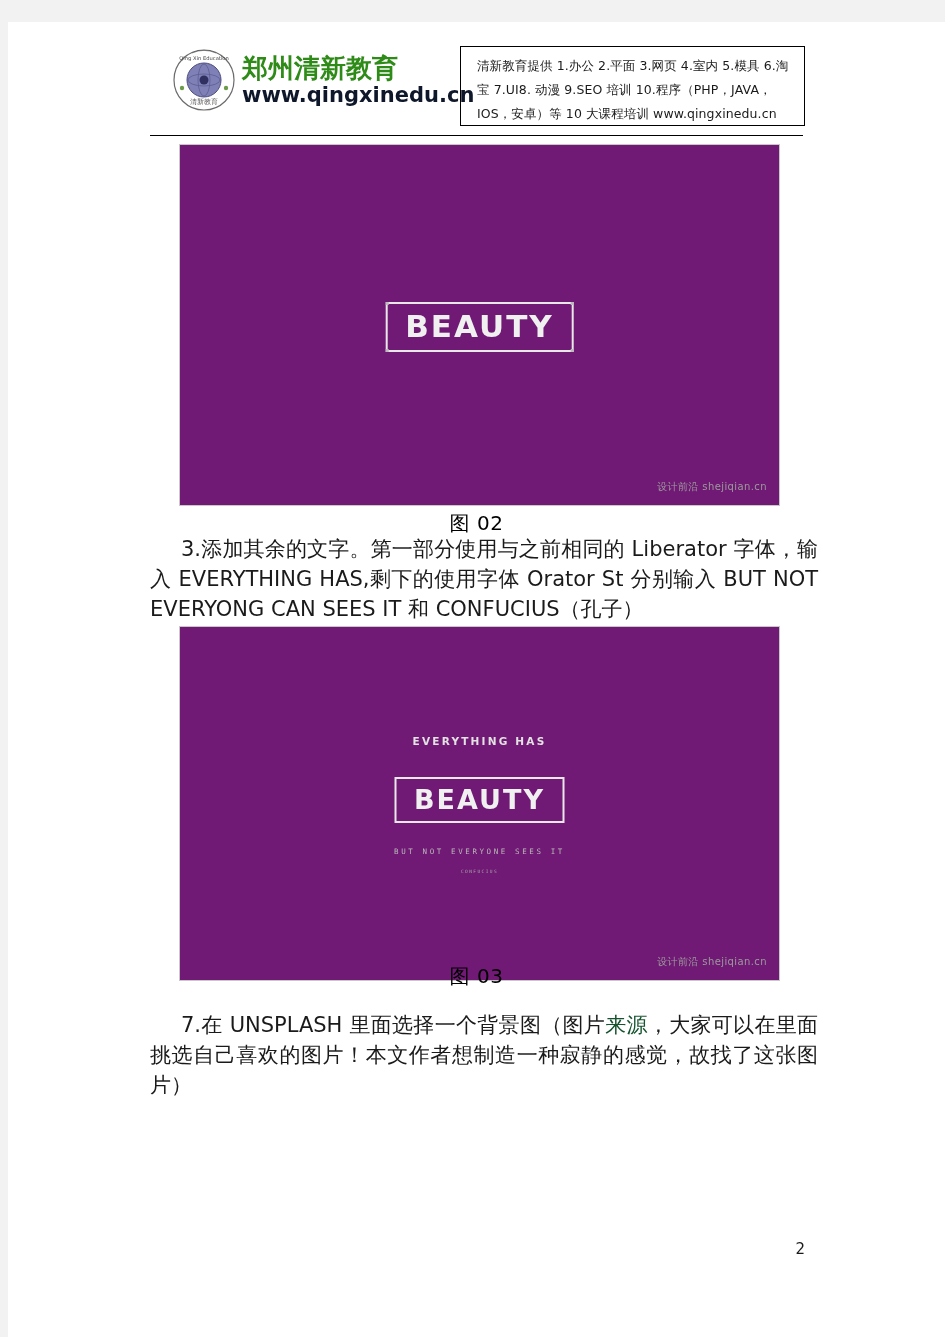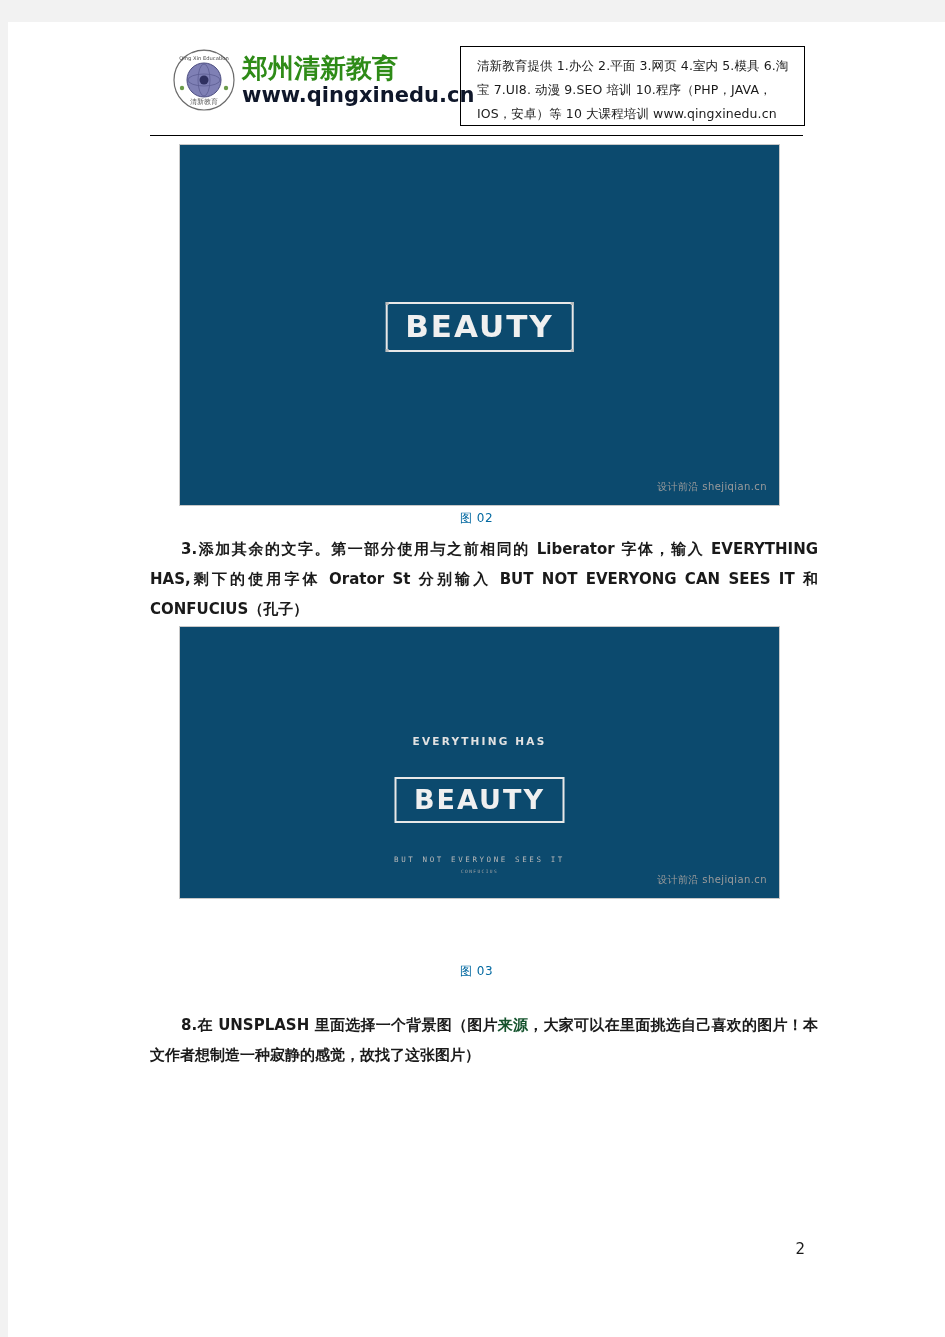--- a/index.html
+++ b/index.html
@@ -109,25 +109,25 @@
     position: absolute;
     left: 0;
     top: 0;
     width: 937px;
   }
 
   .figure {
     position: absolute;
     left: 172px;
     width: 599px;
-    background: #0c4a6e;
+    background: #701a75;
     box-shadow: 0 0 0 1px #c8c8c8;
   }
   #figure-02 { top: 123px; height: 360px; }
-  #figure-03 { top: 605px; height: 271px; }
+  #figure-03 { top: 605px; height: 353px; }
 
   .fig-inner {
     position: relative;
     width: 100%;
     height: 100%;
   }
 
   
   .beauty-box {
     position: absolute;
@@ -165,21 +165,21 @@
     font-size: 10.5px;
     font-weight: bold;
     color: #e2e2e2;
     letter-spacing: 2.2px;
     white-space: nowrap;
   }
 
   #fig03-quote {
     position: absolute;
     left: 50%;
-    top: 228px;
+    top: 220px;
     transform: translateX(-50%);
     font-family: "DejaVu Sans Mono", monospace;
     font-size: 7.5px;
     color: #b9b9b9;
     letter-spacing: 2.6px;
     white-space: nowrap;
     text-align: center;
   }
   #fig03-attrib {
     position: absolute;
@@ -204,38 +204,37 @@
     white-space: nowrap;
   }
 
   
   .caption {
     position: absolute;
     left: 0;
     width: 937px;
     text-align: center;
     font-family: "DejaVu Sans", sans-serif;
-    font-size: 12px;
-    color: #0369a1;
+    font-size: 20px;
+    color: #000000;
     letter-spacing: 0.5px;
   }
   #caption-02 { top: 488px; }
   #caption-03 { top: 941px; }
 
   .body-para {
     position: absolute;
     left: 142px;
     width: 668px;
     font-family: "DejaVu Sans", sans-serif;
-    font-size: 15px;
+    font-size: 21px;
     line-height: 30px;
     color: #1a1a1a;
     text-align: justify;
     text-justify: inter-ideograph;
-    font-weight: bold;
   }
   #para-3 { top: 512px; }
   #para-4 { top: 988px; }
 
   .indent { display: inline-block; width: 31px; }
 
   a.doclink {
     color: #14532d;
     text-decoration: none;
   }
@@ -316,20 +315,20 @@
         </div>
         <div id="fig03-quote">BUT NOT EVERYONE SEES IT</div>
         <div id="fig03-attrib">CONFUCIUS</div>
         <div class="fig-watermark">设计前沿 shejiqian.cn</div>
       </div>
     </div>
 
     <div id="caption-03" class="caption">图 03</div>
 
     <div id="para-4" class="body-para">
-      <span class="indent"></span><span>8.在 UNSPLASH 里面选择一个背景图（图片</span><a class="doclink" href="#">来源</a><span>，大家可以在里面挑选自己喜欢的图片！本文作者想制造一种寂静的感觉，故找了这张图片）</span>
+      <span class="indent"></span><span>7.在 UNSPLASH 里面选择一个背景图（图片</span><a class="doclink" href="#">来源</a><span>，大家可以在里面挑选自己喜欢的图片！本文作者想制造一种寂静的感觉，故找了这张图片）</span>
     </div>
 
   </div>
 
   <div id="page-number">2</div>
 
 </div>
 
 </body></html>

